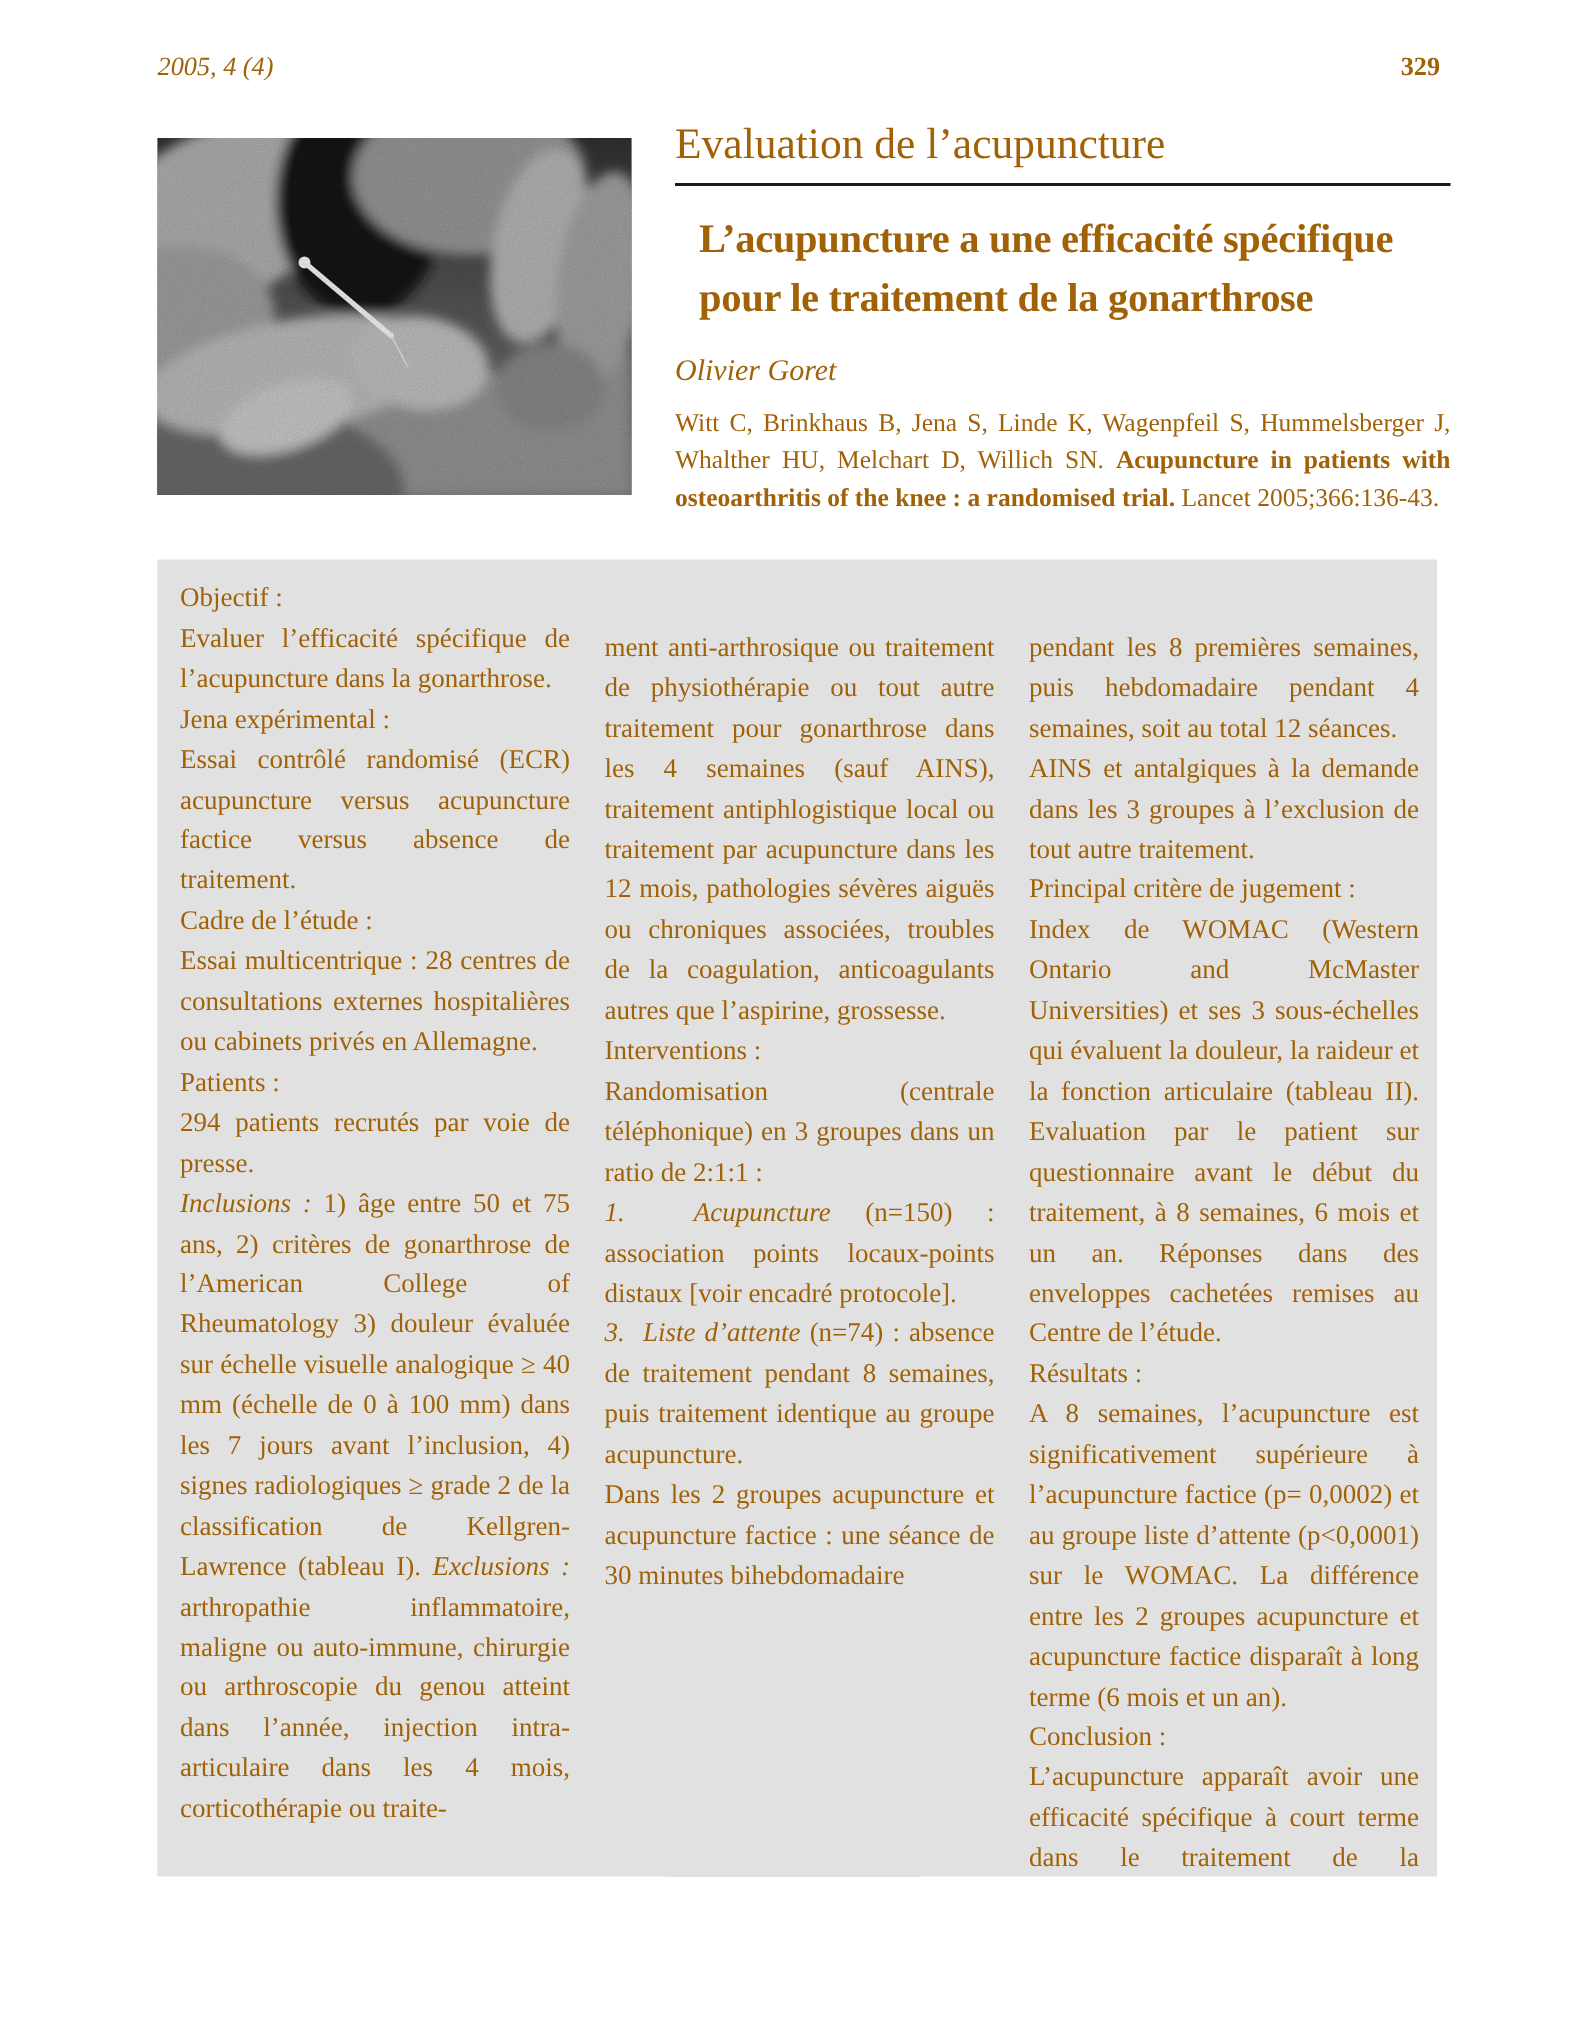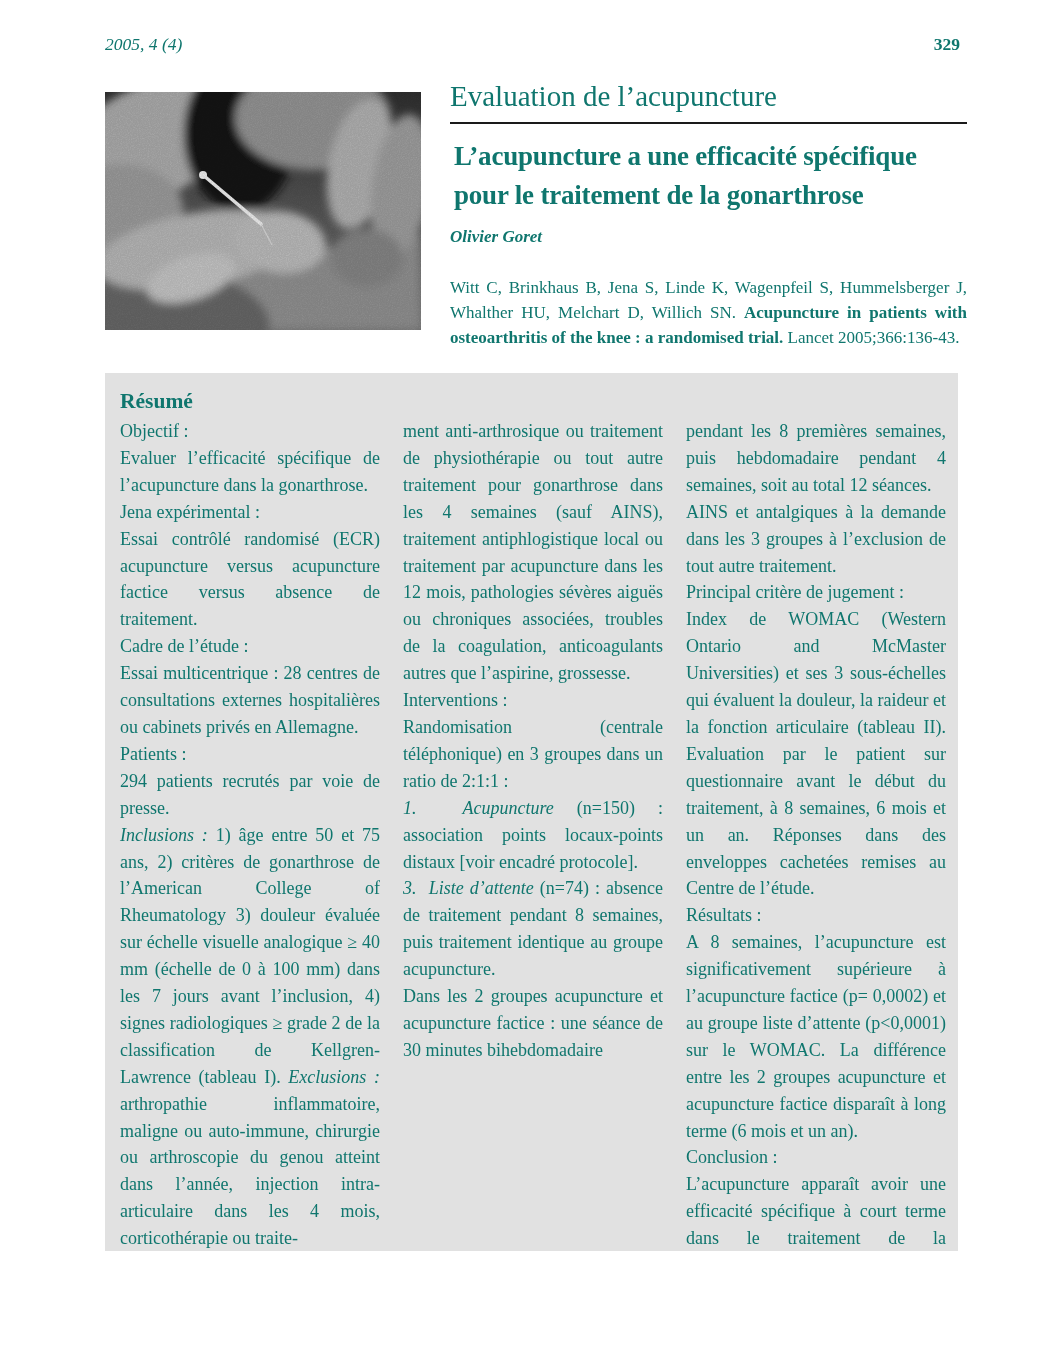--- a/index.html
+++ b/index.html
@@ -1,34 +1,34 @@
 <!DOCTYPE html>
 <html lang="fr"><head>
 <meta charset="utf-8">
 <style>
   html,body{margin:0;padding:0;background:#ffffff;}
   .page{
     position:relative;width:1058px;height:1361px;background:#ffffff;
-    font-family:"Liberation Serif", serif;color:#0f766e;overflow:hidden;
+    font-family:"Liberation Serif", serif;color:#a16207;overflow:hidden;
   }
   
   .header-row{position:absolute;left:105px;top:34px;width:855px;display:flex;justify-content:space-between;font-size:17.5px;}
   .journal-info{font-style:italic;}
   .page-number{font-weight:700;margin-left:29px;}
   
   .photo{position:absolute;left:105px;top:92px;width:316px;height:238px;background:#5a5a5a;}
   .photo svg{display:block;}
   
   .headline{position:absolute;left:450px;top:80px;width:517px;}
   .section-title{font-size:29px;font-weight:400;margin:0 0 9px 0;line-height:33px;}
   .rule{border:none;border-top:2px solid #1a1a1a;margin:0 0 13px 0;}
-  .article-title{font-size:27px;font-weight:700;line-height:39px;margin:4px;letter-spacing:-0.2px;}
+  .article-title{font-size:27px;font-weight:700;line-height:39px;margin:16px;letter-spacing:-0.2px;}
   .article-title span{display:block;white-space:nowrap;}
-  .author{font-style:italic;font-size:17px;margin:9px 0 0 0;line-height:26px;font-weight:bold;}
-  .citation{margin-top:25px;font-size:17px;line-height:25px;text-align:justify;}
+  .author{font-style:italic;font-size:20px;margin:9px 0 0 0;line-height:26px;}
+  .citation{margin-top:9px;font-size:17px;line-height:25px;text-align:justify;}
   .citation .bold{font-weight:700;}
   
   .resume-box{
     position:absolute;left:105px;top:373px;width:853px;height:878px;
     background:#e1e1e1;box-sizing:border-box;padding:12px 11px 0 15px;
     display:flex;gap:23px;overflow:hidden;
   }
   .col{flex:0 0 260px;width:260px;font-size:18px;line-height:26.9px;}
   .col.offset{padding-top:33px;}
   .blk{margin:0;}
@@ -95,21 +95,20 @@
       <span>pour le traitement de la gonarthrose</span>
     </h1>
     <div class="author">Olivier Goret</div>
     <p class="citation">
       <span>Witt C, Brinkhaus B, Jena S, Linde K, Wagenpfeil S, Hummelsberger J, Whalther HU, Melchart D, Willich SN. </span><span class="bold">Acupuncture in patients with osteoarthritis of the knee : a randomised trial.</span><span> Lancet 2005;366:136-43.</span>
     </p>
   </div>
 
   <div class="resume-box">
     <div class="col">
-        <div class="blk heading"><span>Résumé</span></div>
         <div class="blk label"><span>Objectif :</span></div>
         <div class="blk para"><span>Evaluer l’efficacité spécifique de l’acupuncture dans la gonarthrose.</span></div>
         <div class="blk label"><span>Jena expérimental :</span></div>
         <div class="blk para"><span>Essai contrôlé randomisé (ECR) acupuncture versus acupuncture factice versus absence de traitement.</span></div>
         <div class="blk label"><span>Cadre de l’étude :</span></div>
         <div class="blk para"><span>Essai multicentrique : 28 centres de consultations externes hospitalières ou cabinets privés en Allemagne.</span></div>
         <div class="blk label"><span>Patients :</span></div>
         <div class="blk para"><span>294 patients recrutés par voie de presse.</span></div>
         <div class="blk para"><span class="it">Inclusions : </span><span>1) âge entre 50 et 75 ans, 2) critères de gonarthrose de l’American College of Rheumatology 3) douleur évaluée sur échelle visuelle analogique ≥ 40 mm (échelle de 0 à 100 mm) dans les 7 jours avant l’inclusion, 4) signes radiologiques ≥ grade 2 de la classification de Kellgren-Lawrence (tableau I). </span><span class="it">Exclusions : </span><span>arthropathie inflammatoire, maligne ou auto-immune, chirurgie ou arthroscopie du genou atteint dans l’année, injection intra-articulaire dans les 4 mois, corticothérapie ou traite-</span></div>
       </div>

